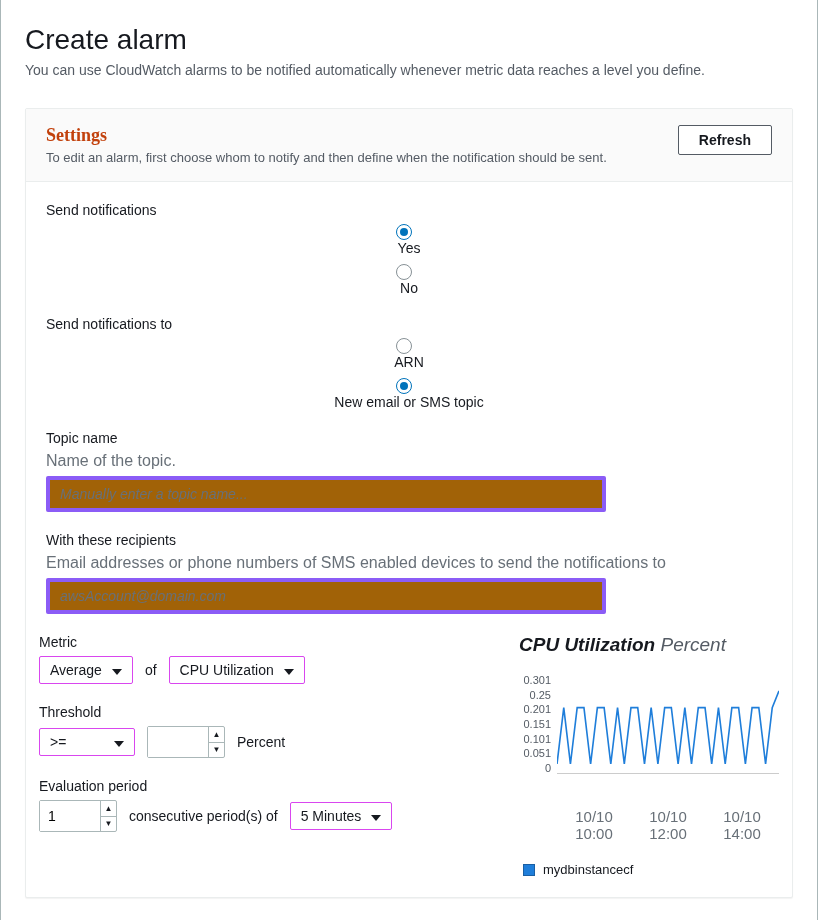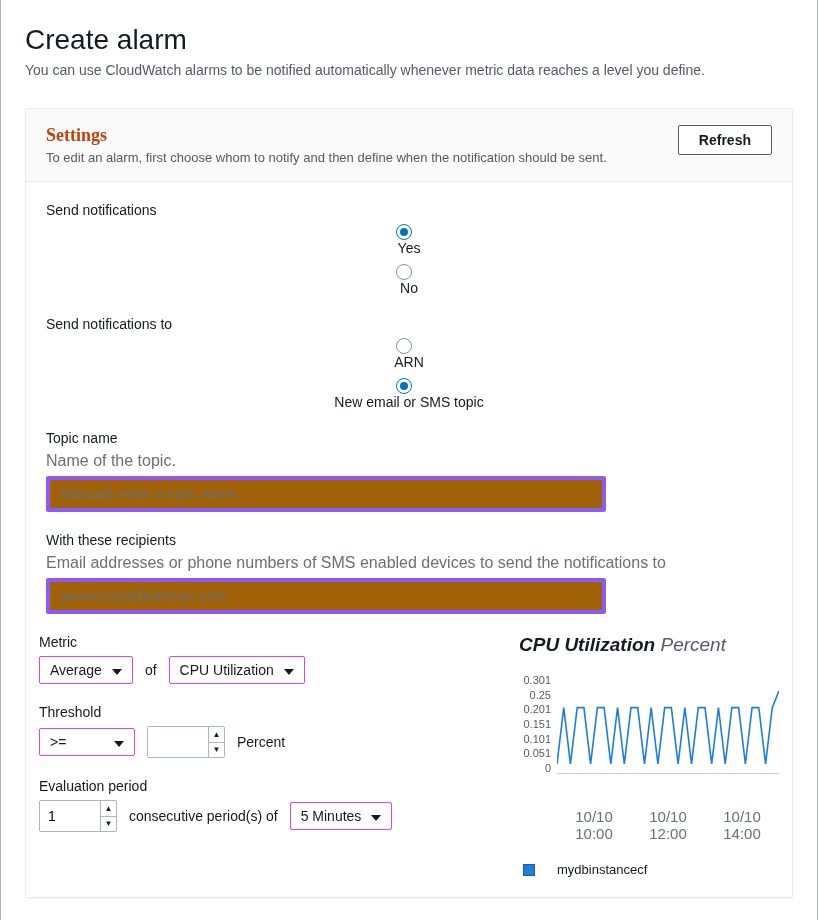--- a/index.html
+++ b/index.html
@@ -224,21 +224,21 @@
     color: #687078;
     margin-left: 38px;
     margin-top: 4px;
     text-align: center;
   }
   .x-axis div { flex: 1; }
   .legend { display: flex; align-items: center; margin-top: 20px; margin-left: 4px;}
   .legend-swatch {
     width: 12px; height: 12px; background: #1f7eda; border: 1px solid #1a5fa3; margin-right: 8px;
   }
-  .legend-label { font-size: 13px; color: #16191f; margin-left: 14px; }
+  .legend-label { font-size: 13px; color: #16191f; }
 </style>
 </head>
 <body>
 
 <div class="dialog">
   <h1 class="page-title">Create alarm</h1>
   <p class="page-desc">You can use CloudWatch alarms to be notified automatically whenever metric data reaches a level you define.</p>
 
   <div class="panel">
     <div class="panel-header">

